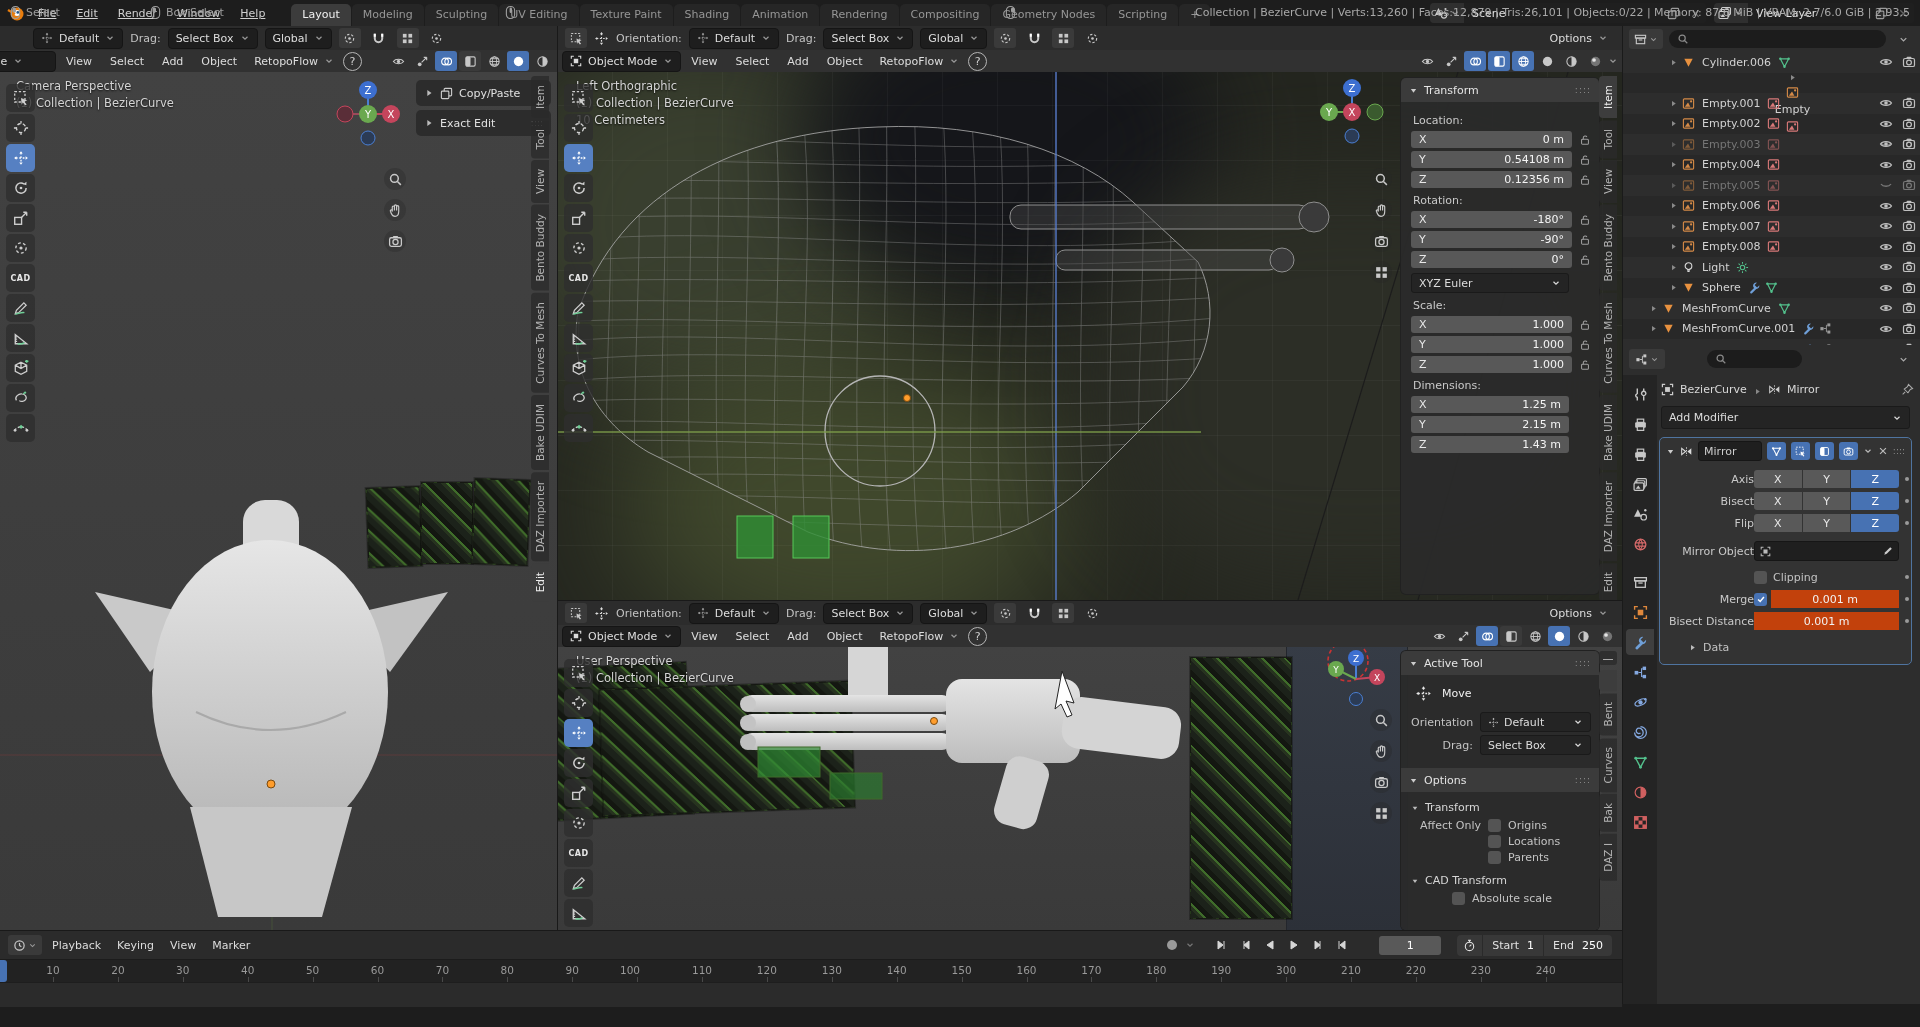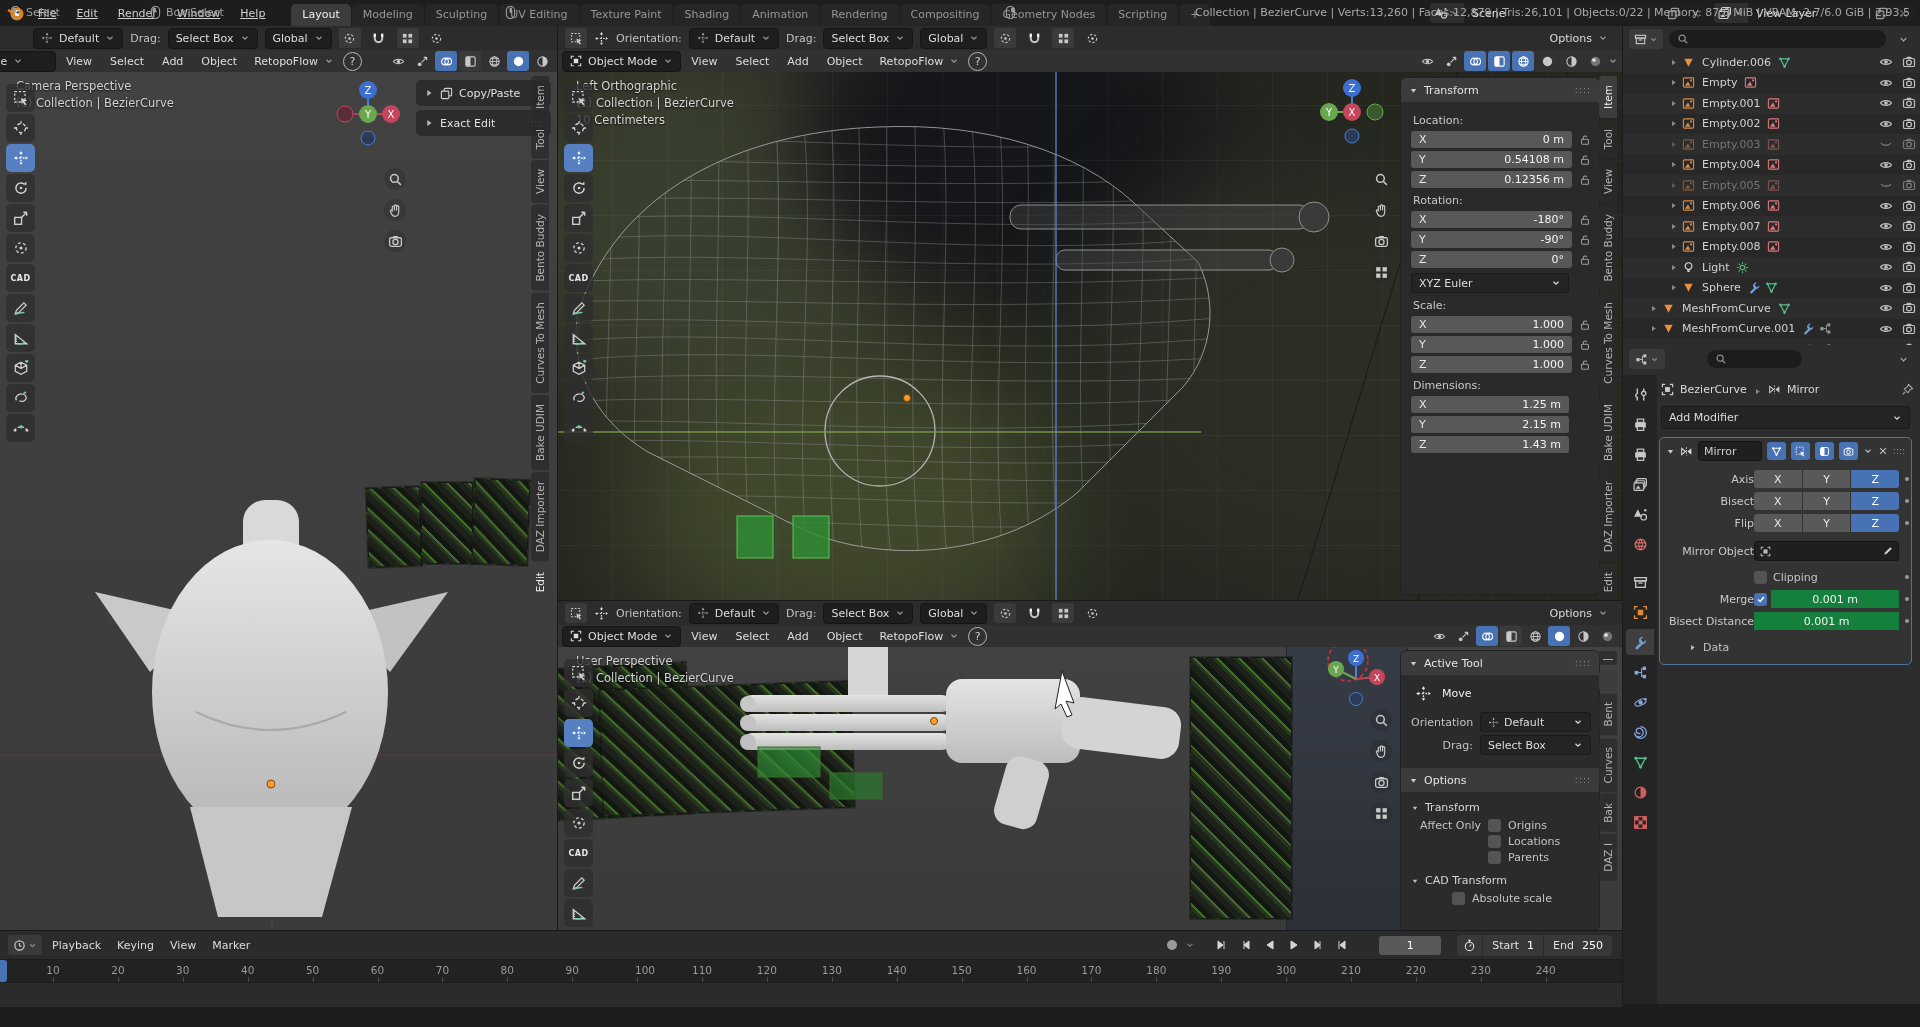--- a/index.html
+++ b/index.html
@@ -81,21 +81,21 @@
   .props-head{height:28px;display:flex;align-items:center;gap:6px;padding:4px 6px;box-sizing:border-box;background:#2d2d2d;}
   .bc{display:flex;align-items:flex-end;gap:6px;color:#d8d8d8;}
   .modpanel{position:absolute;background:#333333;border:1px solid #4f74a0;border-radius:5px;box-sizing:border-box;}
   .mrow{display:flex;align-items:center;height:22px;}
   .mrow .mlabel{width:92px;text-align:right;color:#c9c9c9;padding-right:0;flex:none;}
   .seg{display:flex;flex:1;border-radius:3px;overflow:hidden;gap:1px;}
   .seg div{flex:1;background:#595959;color:#e8e8e8;display:flex;align-items:center;justify-content:center;height:18px;}
   .seg div.on{background:#4772b3;color:#fff;}
   .dotdec{width:4px;height:4px;border-radius:50%;background:#9a9a9a;margin-left:6px;flex:none;}
   .objfield{flex:1;background:#1f1f1f;border:1px solid #161616;border-radius:3px;height:18px;display:flex;align-items:center;justify-content:space-between;padding:0 5px;color:#ccc;}
-  .valfield{flex:1;background:#15803d;border-radius:0;height:18px;display:flex;align-items:center;justify-content:center;color:#f2f2f2;}
+  .valfield{flex:1;background:#c2410c;border-radius:0;height:18px;display:flex;align-items:center;justify-content:center;color:#f2f2f2;}
 
   
   #timeline{left:0;top:930px;width:1622px;height:74px;background:#262626;border-top:1px solid #191919;box-sizing:border-box;}
   .tl-menus{height:28px;display:flex;align-items:center;gap:2px;padding:0 8px;background:#2b2b2b;}
   .tl-ruler{position:relative;height:22px;background:#222222;border-top:1px solid #1c1c1c;overflow:hidden;}
   .tick{position:absolute;top:0;color:#9a9a9a;font-size:10.5px;transform:translateX(-50%);padding-top:4px;}
   .tickline{position:absolute;bottom:0;width:1px;height:5px;background:#4a4a4a;}
   .transport{display:flex;gap:2px;align-items:center;}
   .tbtn{width:22px;height:18px;border-radius:3px;display:flex;align-items:center;justify-content:center;color:#d6d6d6;background:transparent;}
   .framefield{background:#595959;border-radius:3px;height:19px;width:62px;display:flex;align-items:center;justify-content:center;color:#fff;}
@@ -1522,21 +1522,21 @@
           </svg>
           <span class="ol-right">
             <svg width="14" height="14" class="ic" style="color: rgb(192, 192, 192);">
               <use href="#i-eye"></use>
             </svg>
             <svg width="14" height="14" class="ic" style="color: rgb(192, 192, 192);">
               <use href="#i-cam"></use>
             </svg>
           </span>
         </div>
-        <div class="ol-row" style="padding-left: 46px;">
+        <div class="ol-row" style="padding-left: 46px; flex-direction: column;">
           <svg width="9" height="9" class="ic" style="color: rgb(138, 138, 138);">
             <use href="#i-arrow"></use>
           </svg>
           <svg width="13" height="13" class="ic" style="color: rgb(213, 138, 71);">
             <use href="#i-img"></use>
           </svg>
           <span class="nm">Empty</span>
           <svg width="13" height="13" class="ic" style="color: rgb(216, 120, 120);">
             <use href="#i-img"></use>
           </svg>
@@ -2148,21 +2148,21 @@
         <span class="tick" style="left: 312.6px;">50</span>
         <span class="tickline" style="left: 312.6px;"></span>
         <span class="tick" style="left: 377.5px;">60</span>
         <span class="tickline" style="left: 377.5px;"></span>
         <span class="tick" style="left: 442.4px;">70</span>
         <span class="tickline" style="left: 442.4px;"></span>
         <span class="tick" style="left: 507.3px; text-align: center;">80</span>
         <span class="tickline" style="left: 507.3px;"></span>
         <span class="tick" style="left: 572.2px;">90</span>
         <span class="tickline" style="left: 572.2px;"></span>
-        <span class="tick" style="left: 645px;">100</span>
+        <span class="tick" style="left: 630px;">100</span>
         <span class="tickline" style="left: 637.1px;"></span>
         <span class="tick" style="left: 702px;">110</span>
         <span class="tickline" style="left: 702px;"></span>
         <span class="tick" style="left: 766.9px;">120</span>
         <span class="tickline" style="left: 766.9px;"></span>
         <span class="tick" style="left: 831.8px;">130</span>
         <span class="tickline" style="left: 831.8px;"></span>
         <span class="tick" style="left: 896.7px;">140</span>
         <span class="tickline" style="left: 896.7px;"></span>
         <span class="tick" style="left: 961.6px;">150</span>

